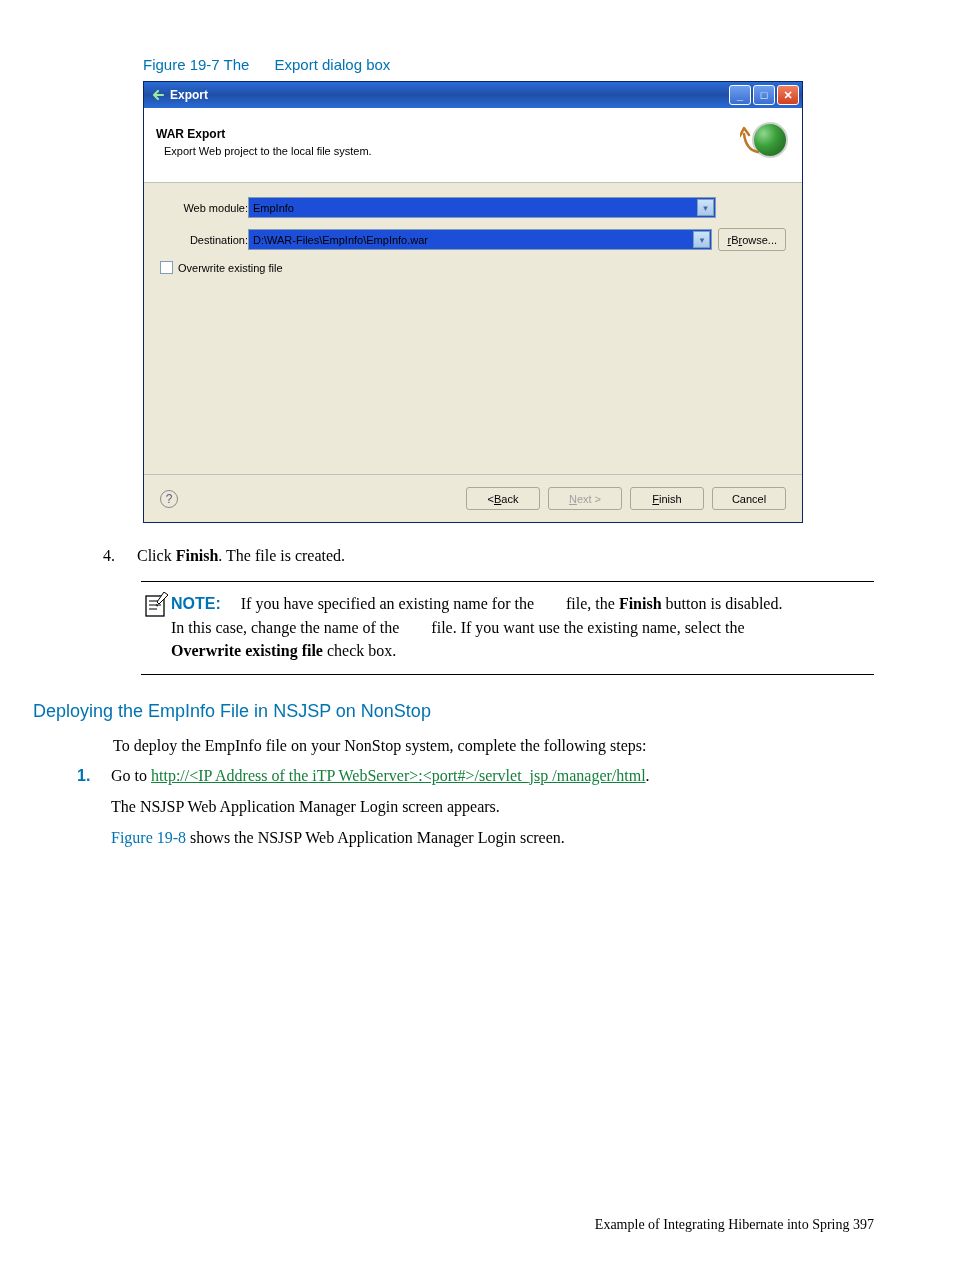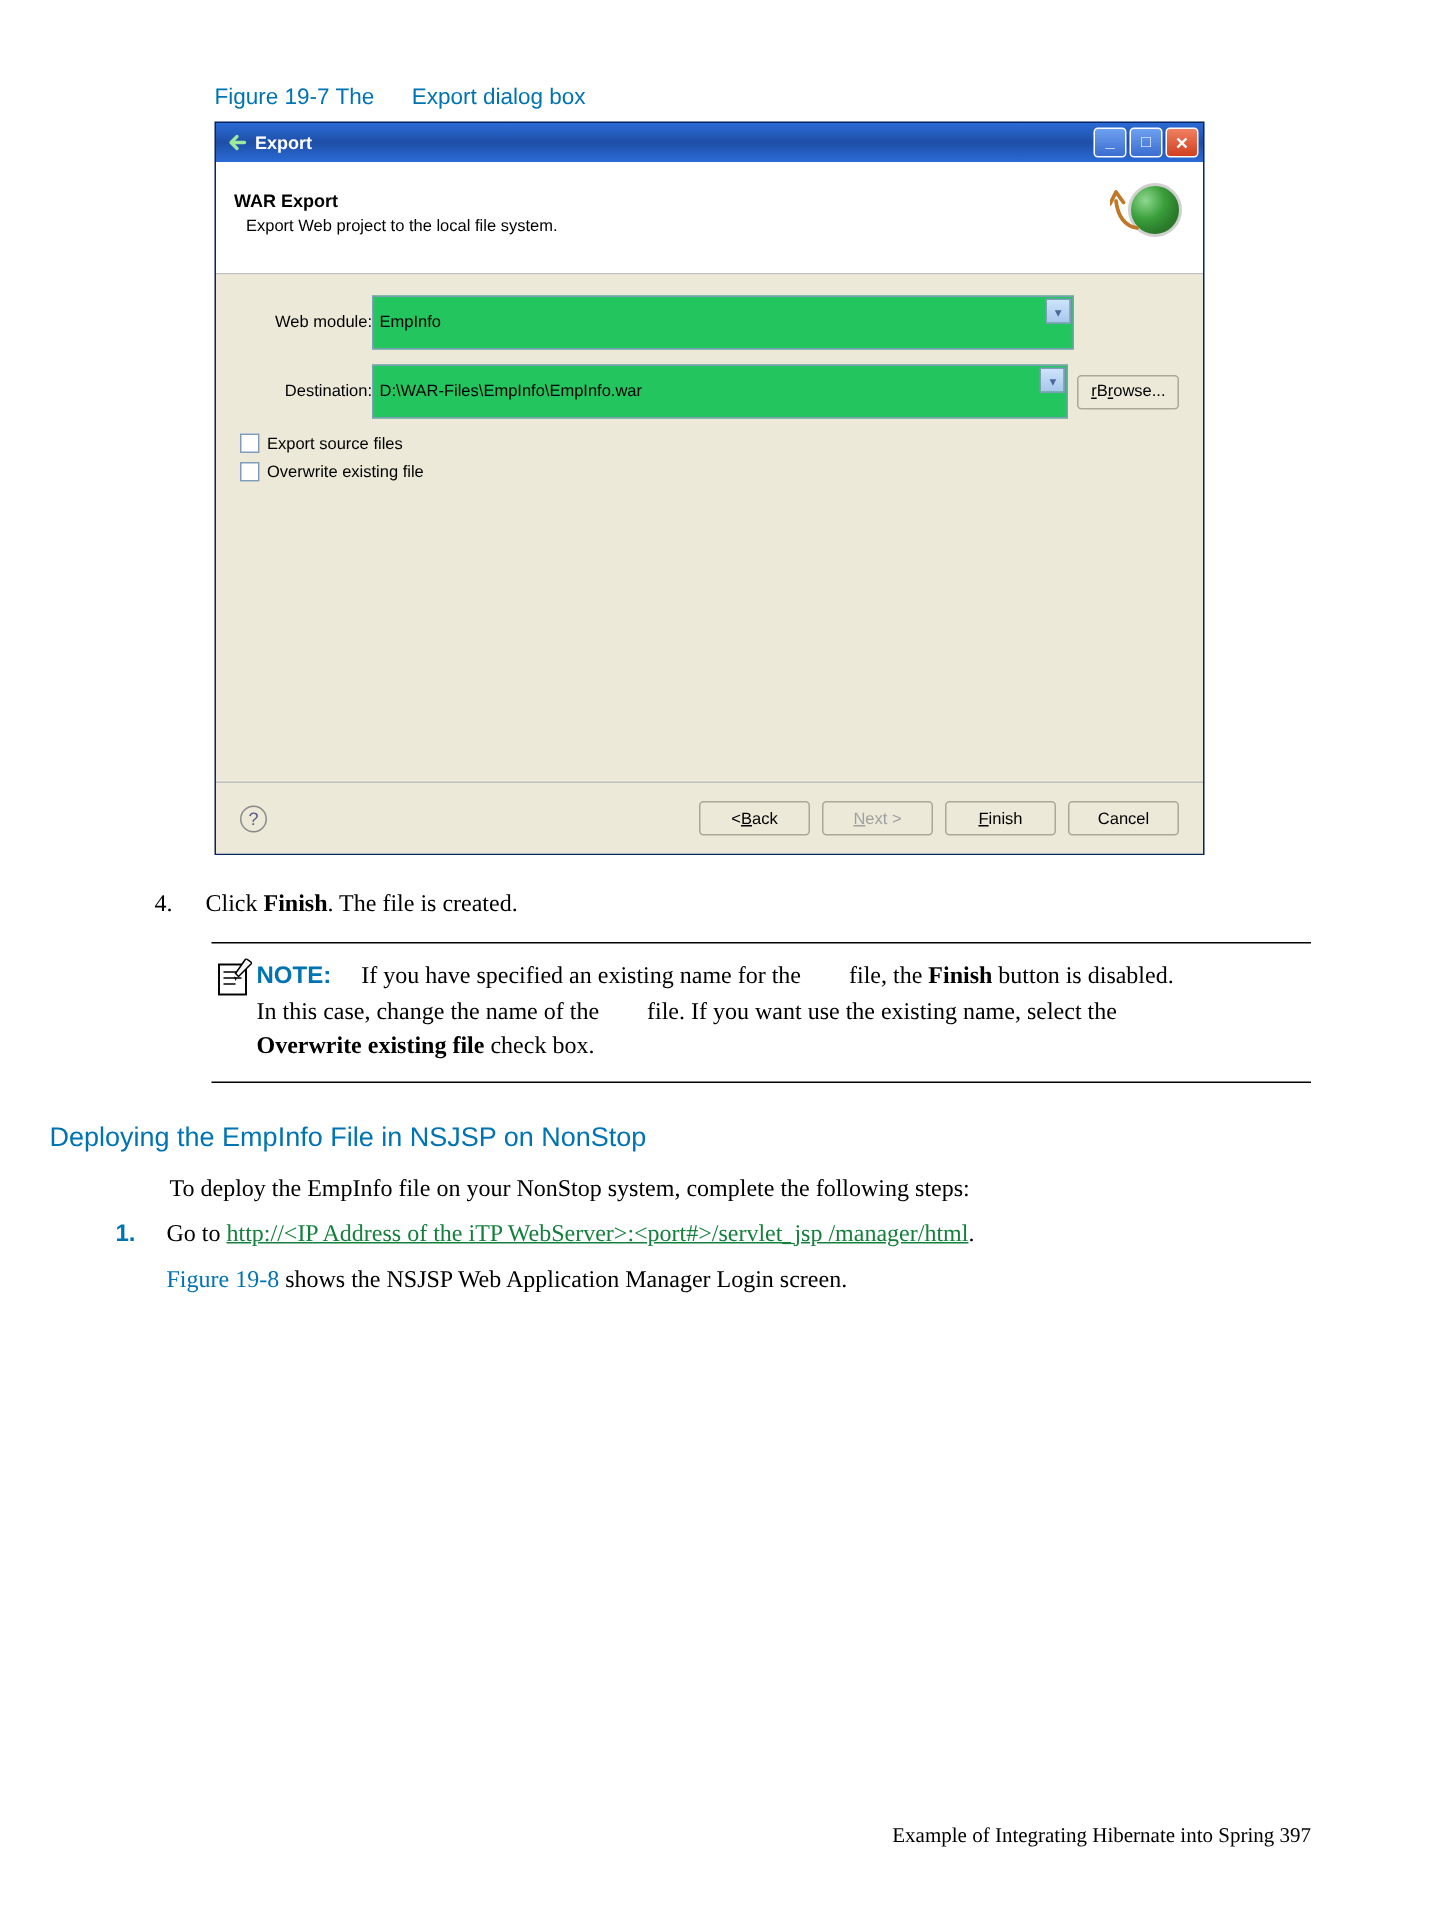--- a/index.html
+++ b/index.html
@@ -88,22 +88,22 @@
   .dlg-body {
     padding: 14px 16px 10px 16px;
     background: #ece9d8;
   }
   .form-row {
     display: flex; align-items: center; margin-bottom: 10px;
   }
   .form-row label { width: 88px; font-size: 11px; text-align: right; }
   .form-row .combo {
     flex: 1;
-    height: 36px;
-    background: #22c55e;
+    height: 21px;
+    background: #1d4ed8;
     border: 1px solid #7f9db9;
     display: flex; align-items: center;
     font-size: 11px;
     padding-left: 4px;
     position: relative;
   }
   .form-row .combo .dd {
     position: absolute; right: 1px; top: 1px;
     width: 17px; height: 17px;
     background: linear-gradient(#cde4fb,#a7c7eb);
@@ -244,24 +244,20 @@
         <div class="combo">
           <span>D:\WAR-Files\EmpInfo\EmpInfo.war</span>
           <div class="dd">▾</div>
         </div>
         <button class="browse-btn">
           <span style="text-decoration:underline">r</span>B<span style="text-decoration:underline">r</span>owse...
         </button>
       </div>
       <div class="check-row">
         <div class="cb"></div>
-        <span>Export source files</span>
-      </div>
-      <div class="check-row">
-        <div class="cb"></div>
         <span>Overwrite existing file</span>
       </div>
       <div style="height:190px"></div>
     </div>
 
     <div class="dlg-buttons">
       <div class="help-circ">?</div>
       <span class="spacer"></span>
       <div class="dbtn">
         <span>&lt; </span>
@@ -314,19 +310,20 @@
   <div class="h3">Deploying the EmpInfo       File in NSJSP on NonStop</div>
 
   <div class="para">To deploy the EmpInfo        file on your NonStop system, complete the following steps:</div>
 
   <div class="ol-item2">
     <div class="num">1.</div>
     <div>
       <span>Go to </span><a href="#">http://&lt;IP Address of the iTP WebServer&gt;:&lt;port#&gt;/servlet_jsp /manager/html</a><span>.</span>
     </div>
   </div>
+  <div class="sub">The NSJSP Web Application Manager Login screen appears.</div>
   <div class="sub">
     <span class="figref">Figure 19-8</span><span> shows the NSJSP Web Application Manager Login screen.</span>
   </div>
 
 </div>
 
 <div class="page-footer">Example of Integrating Hibernate into Spring    397</div>
 
 </body></html>

